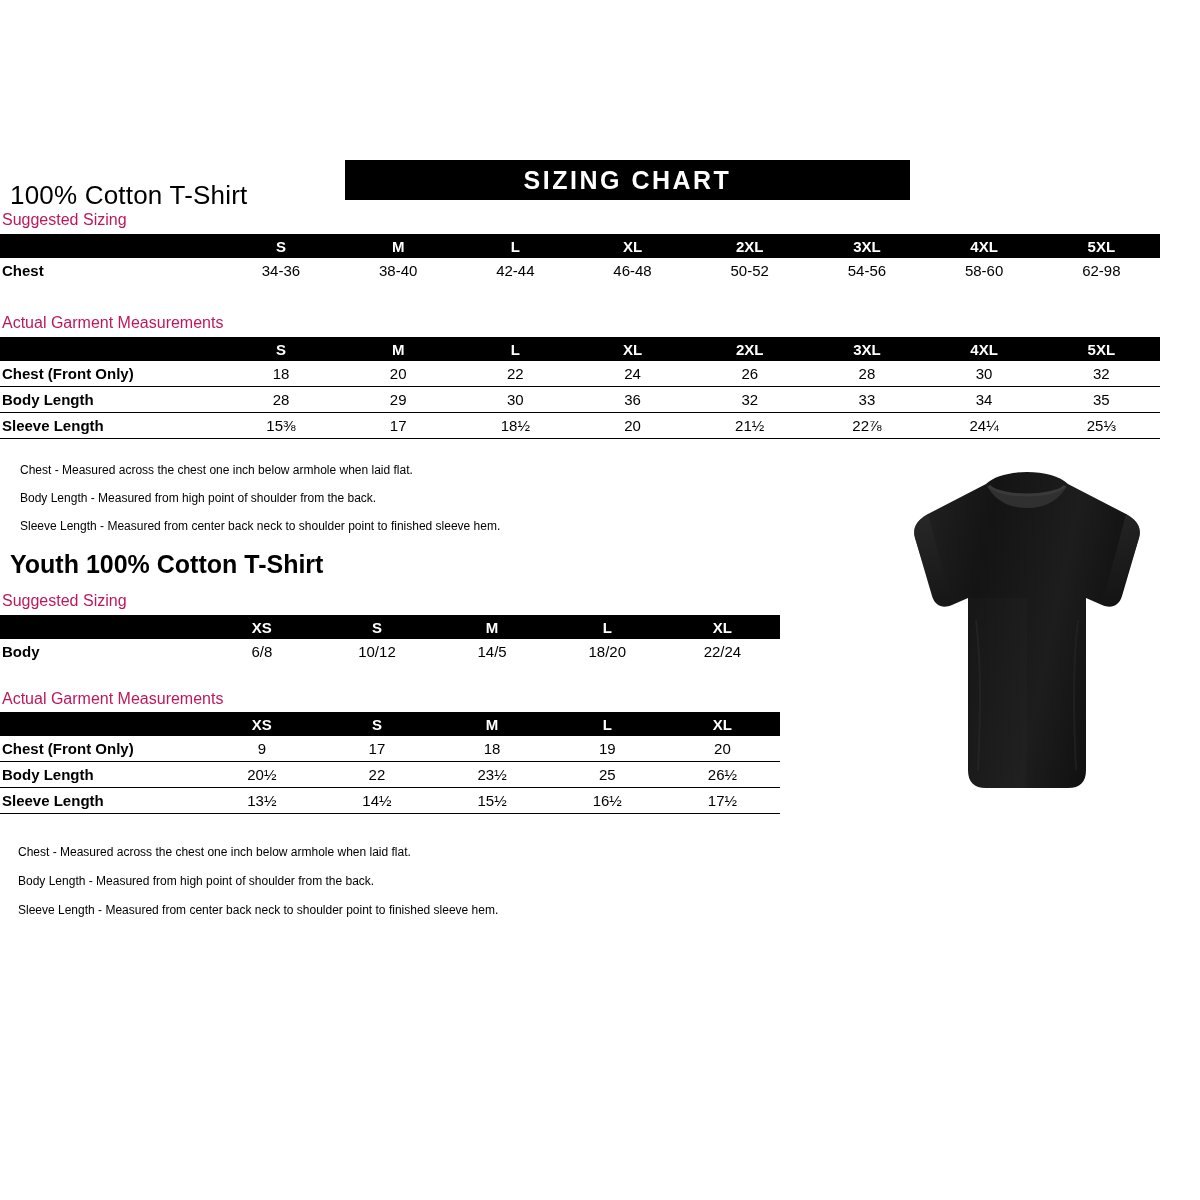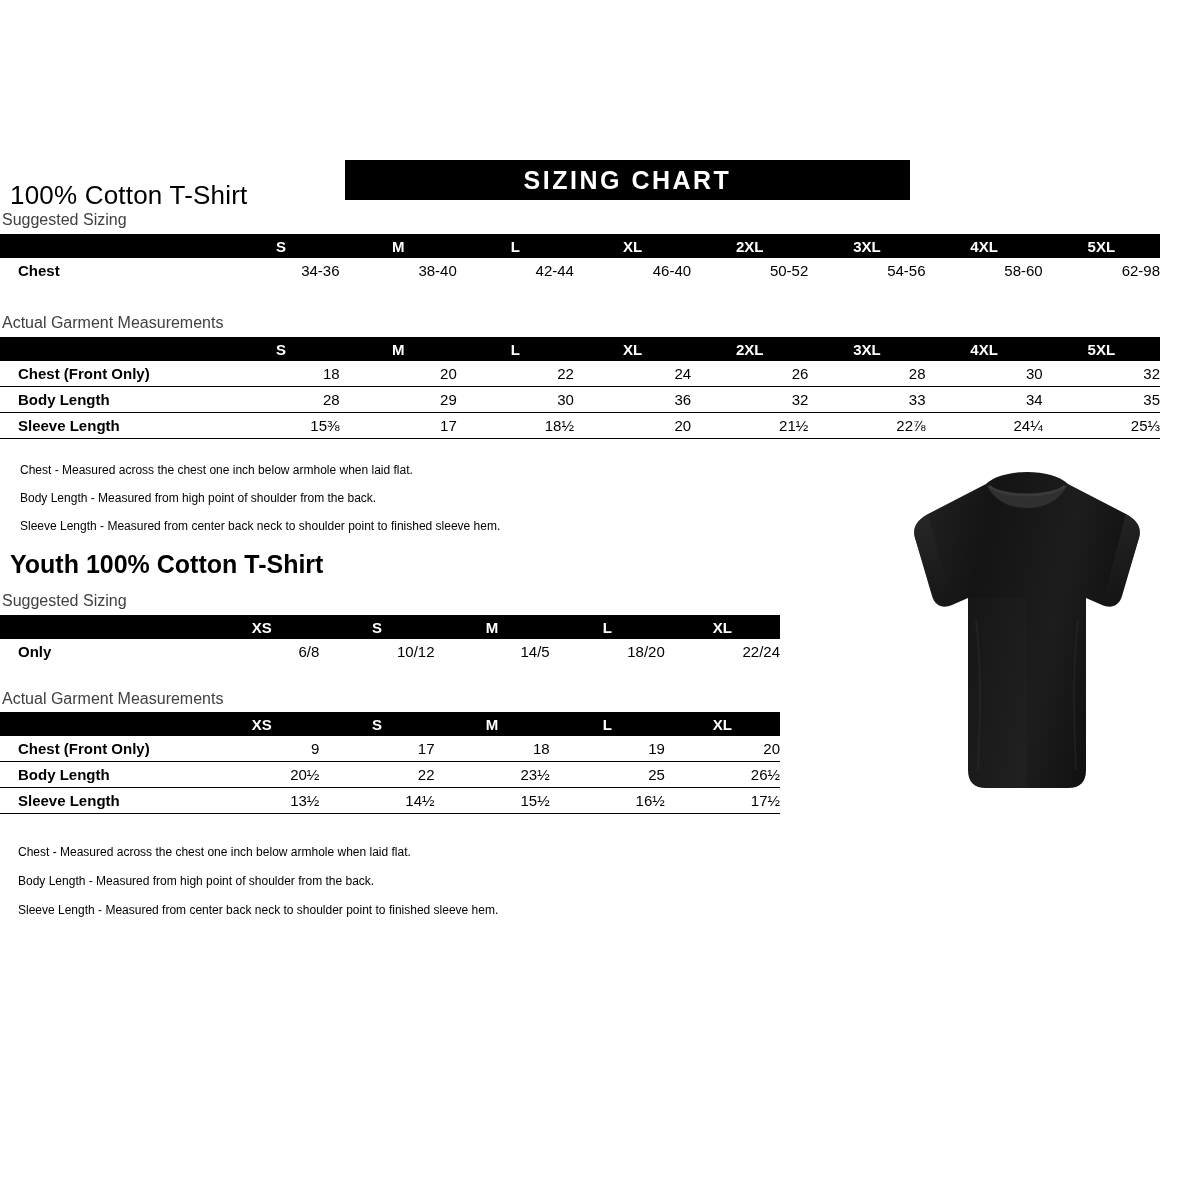--- a/index.html
+++ b/index.html
@@ -58,21 +58,21 @@
     font-size: 25px;
     font-weight: 700;
     letter-spacing: 2.5px;
   }
 
   
   .sublabel {
     position: absolute;
     font-size: 16px;
     font-weight: 400;
-    color: #404040;
+    color: #be185d;
     white-space: nowrap;
   }
 
   
   table.chart {
     position: absolute;
     border-collapse: collapse;
     table-layout: fixed;
     font-size: 15px;
   }
@@ -85,30 +85,30 @@
     padding: 0;
     text-align: center;
     vertical-align: middle;
   }
   table.chart th.rowhead {
     text-align: left;
   }
   table.chart td {
     height: 25px;
     padding: 0;
-    text-align: right;
+    text-align: center;
     vertical-align: middle;
     font-size: 15px;
     color: #000;
     border-bottom: 1px solid #000;
   }
   table.chart td.rowhead {
     text-align: left;
     font-weight: 700;
-    padding-left: 18px;
+    padding-left: 2px;
   }
   table.chart.single tbody td {
     border-bottom: none;
   }
 
   
   #adult-suggested { left: 0px; top: 234px; width: 1160px; }
   #adult-suggested col.c0 { width: 222px; }
   #adult-suggested col.c { width: 117px; }
 
@@ -192,21 +192,21 @@
         <th>4XL</th>
         <th>5XL</th>
       </tr>
     </thead>
     <tbody>
       <tr>
         <td class="rowhead">Chest</td>
         <td>34-36</td>
         <td>38-40</td>
         <td>42-44</td>
-        <td>46-40</td>
+        <td>46-48</td>
         <td>50-52</td>
         <td>54-56</td>
         <td>58-60</td>
         <td>62-98</td>
       </tr>
     </tbody>
   </table>
 
   <div class="sublabel" style="left:2px; top:314px;">Actual Garment Measurements</div>
 
@@ -294,21 +294,21 @@
         <th class="rowhead"></th>
         <th>XS</th>
         <th>S</th>
         <th>M</th>
         <th>L</th>
         <th>XL</th>
       </tr>
     </thead>
     <tbody>
       <tr>
-        <td class="rowhead">Only</td>
+        <td class="rowhead">Body</td>
         <td>6/8</td>
         <td>10/12</td>
         <td>14/5</td>
         <td>18/20</td>
         <td>22/24</td>
       </tr>
     </tbody>
   </table>
 
   <div class="sublabel" style="left:2px; top:690px;">Actual Garment Measurements</div>

